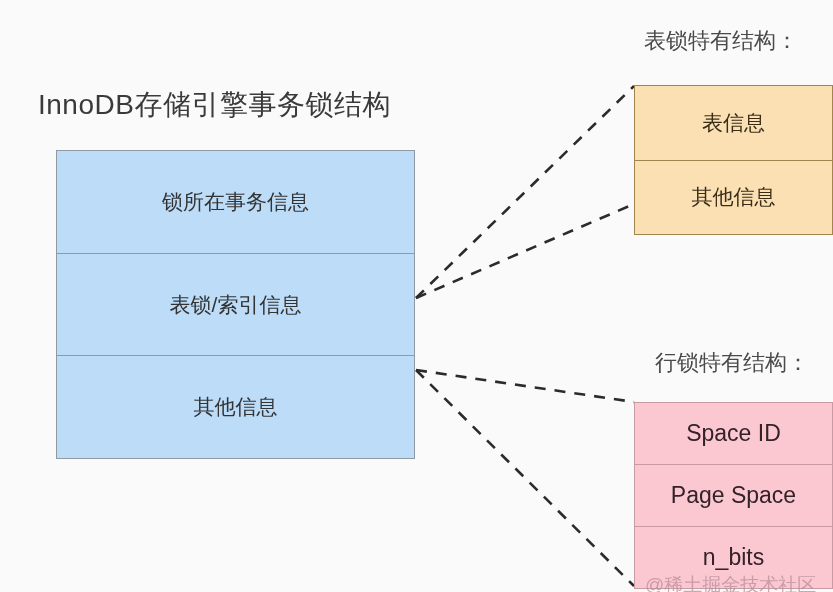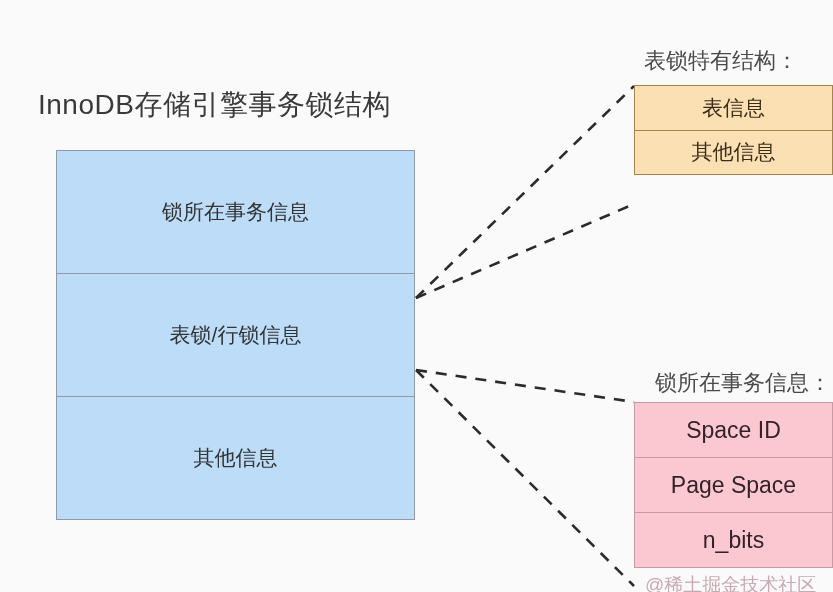--- a/index.html
+++ b/index.html
@@ -41,76 +41,75 @@
     justify-content: center;
     text-align: center;
     white-space: nowrap;
   }
 
   
   #main-struct {
     left: 56px;
     top: 150px;
     width: 359px;
-    height: 370px;
+    height: 309px;
     border: 1.5px solid #8f9aa6;
     background: #bcdcf8;
   }
   #main-struct .struct-row {
     flex: 1 1 0;
     border-bottom: 1.5px solid #8f9aa6;
     background: #bcdcf8;
     color: #333333;
     font-size: 21px;
   }
   #main-struct .struct-row:last-child { border-bottom: none; }
 
   
   #table-lock-struct {
     left: 634px;
     top: 85px;
     width: 199px;
-    height: 90px;
+    height: 150px;
     border: 1.5px solid #a2854c;
     background: #fbe0b4;
   }
   #table-lock-struct .struct-row {
     flex: 1 1 0;
     border-bottom: 1.5px solid #a2854c;
     background: #fbe0b4;
     color: #3a2d18;
     font-size: 21px;
   }
   #table-lock-struct .struct-row:last-child { border-bottom: none; }
 
   
   #row-lock-struct {
     left: 634px;
     top: 402px;
     width: 199px;
-    height: 166px;
+    height: 187px;
     border: 1.5px solid #c79aa4;
     background: #fbc8d2;
   }
   #row-lock-struct .struct-row {
     flex: 1 1 0;
     border-bottom: 1.5px solid #c79aa4;
     background: #fbc8d2;
     color: #332228;
     font-size: 23px;
   }
   #row-lock-struct .struct-row:last-child { border-bottom: none; }
 
   
   .section-caption {
     position: absolute;
     font-size: 22px;
     color: #4a4a4a;
     white-space: nowrap;
-    margin-top: 20px;
   }
   #caption-table-lock { left: 644px; top: 26px; }
   #caption-row-lock   { left: 655px; top: 348px; }
 
   
   #connectors {
     position: absolute;
     left: 0;
     top: 0;
     width: 833px;
@@ -140,32 +139,32 @@
 
     <line x1="416" y1="298" x2="634" y2="86" stroke="#2b2b2b" stroke-width="2.6" stroke-dasharray="11 9"></line>
     <line x1="416" y1="298" x2="634" y2="204" stroke="#2b2b2b" stroke-width="2.6" stroke-dasharray="11 9"></line>
 
     <line x1="416" y1="370" x2="634" y2="402" stroke="#2b2b2b" stroke-width="2.6" stroke-dasharray="11 9"></line>
     <line x1="416" y1="370" x2="634" y2="586" stroke="#2b2b2b" stroke-width="2.6" stroke-dasharray="11 9"></line>
   </svg>
 
   <div class="struct-box" id="main-struct">
     <div class="struct-row">锁所在事务信息</div>
-    <div class="struct-row">表锁/行锁信息</div>
+    <div class="struct-row">表锁/索引信息</div>
     <div class="struct-row">其他信息</div>
   </div>
 
   <div class="section-caption" id="caption-table-lock">表锁特有结构：</div>
 
   <div class="struct-box" id="table-lock-struct">
     <div class="struct-row">表信息</div>
     <div class="struct-row">其他信息</div>
   </div>
 
-  <div class="section-caption" id="caption-row-lock">锁所在事务信息：</div>
+  <div class="section-caption" id="caption-row-lock">行锁特有结构：</div>
 
   <div class="struct-box" id="row-lock-struct">
     <div class="struct-row">Space ID</div>
     <div class="struct-row">Page Space</div>
     <div class="struct-row">n_bits</div>
   </div>
 
   <div id="watermark">@稀土掘金技术社区</div>
 
 </div>

